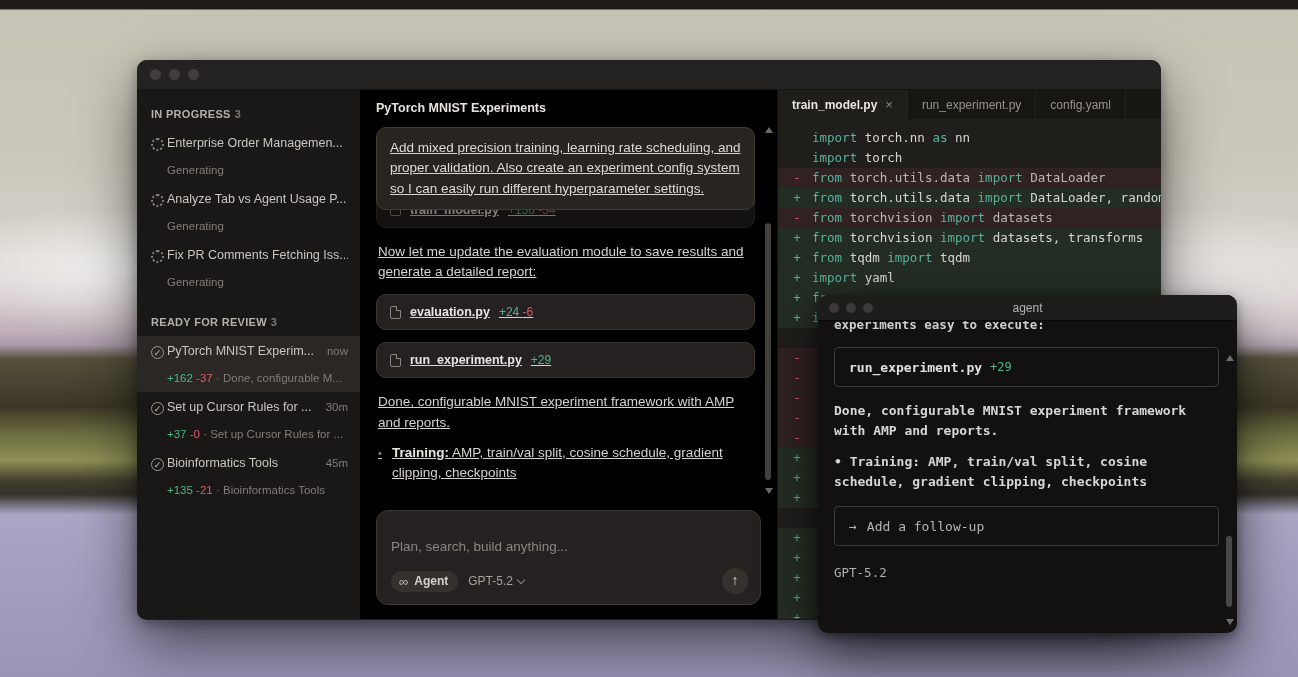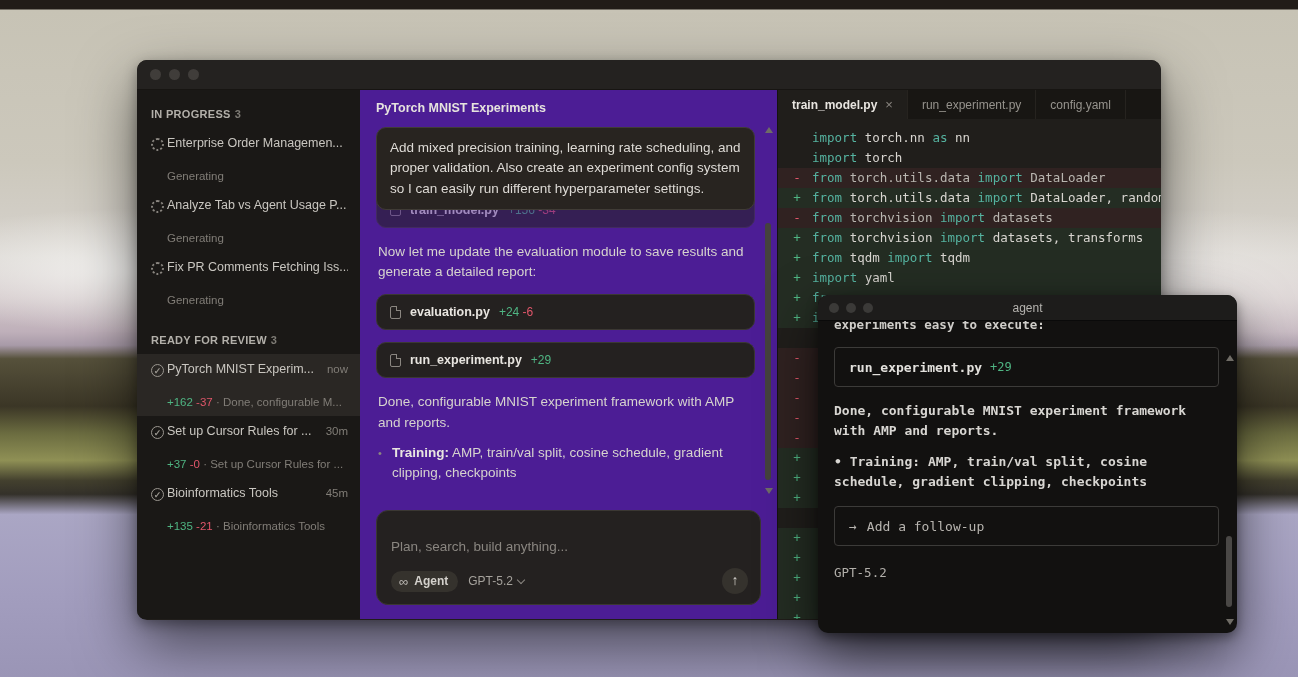--- a/index.html
+++ b/index.html
@@ -57,28 +57,28 @@
   }
   .check-icon {
     width:13px; height:13px; border-radius:50%; margin-top:2px; flex:none;
     border:1.5px solid #9a968f; color:#9a968f; font-size:9px; line-height:13px;
     text-align:center; font-weight:bold;
   }
   .si-main { flex:1; min-width:0; }
   .si-row { display:flex; justify-content:space-between; align-items:baseline; }
   .si-title { font-size:12.5px; color:#c9c6c0; white-space:nowrap; overflow:hidden; }
   .si-time { font-size:11.5px; color:#817d77; margin-left:6px; flex:none; }
-  .si-sub { font-size:11.5px; color:#817d77; margin-top:20px; white-space:nowrap; overflow:hidden; }
+  .si-sub { font-size:11.5px; color:#817d77; margin-top:14px; white-space:nowrap; overflow:hidden; }
   .plus { color:#4fb583; } .minus { color:#e0566a; }
   .side-gap { height:14px; }
 
   
-  .chat { width:417px; flex:none; background:#4c1d95; position:relative; display:flex; flex-direction:column; }
+  .chat { width:417px; flex:none; background:#000000; position:relative; display:flex; flex-direction:column; }
   .chat-header { font-size:12.5px; font-weight:bold; color:#e6e3de; padding:11px 16px 6px 16px; }
-  .chat-scroll { flex:1; padding:6px 22px 0 16px; overflow:hidden; position:relative; }
+  .chat-scroll { flex:1; padding:6px 22px 0 16px; overflow:hidden; position:relative;text-decoration:underline; }
   .user-box {
     background:#282420; border:1px solid #403c36; border-radius:10px;
     padding:10px 13px; font-size:13.5px; line-height:1.5; color:#dedbd6;
     position:relative; z-index:2;
   }
   .file-card {
     border:1px solid #3b3833; border-radius:10px; background:#232019;
     background:#242120; height:36px; display:flex; align-items:center; gap:9px;
     padding:0 13px; margin:12px 0; cursor:pointer;
   }

